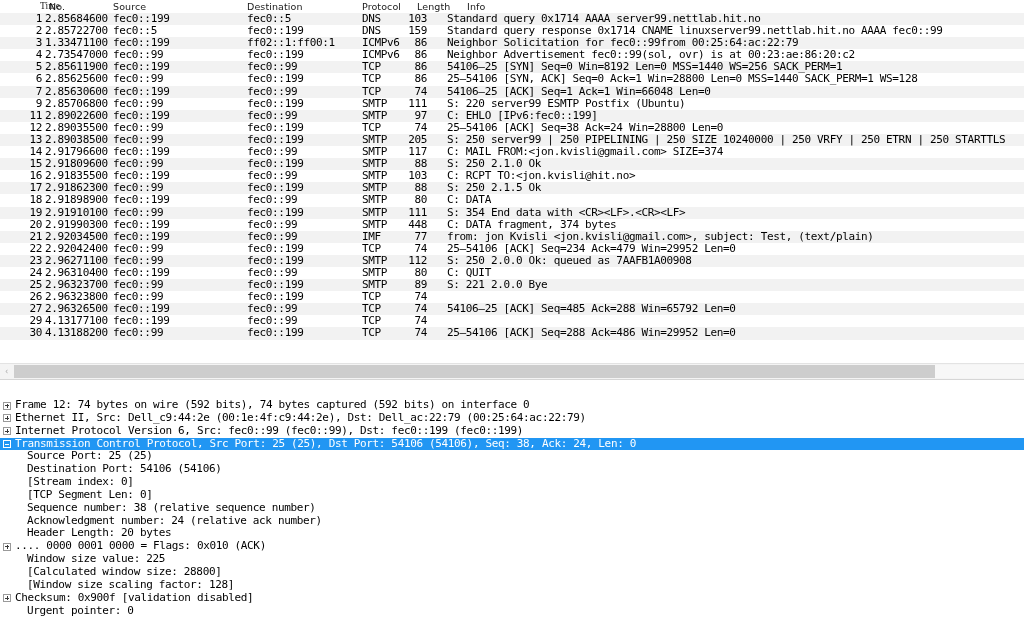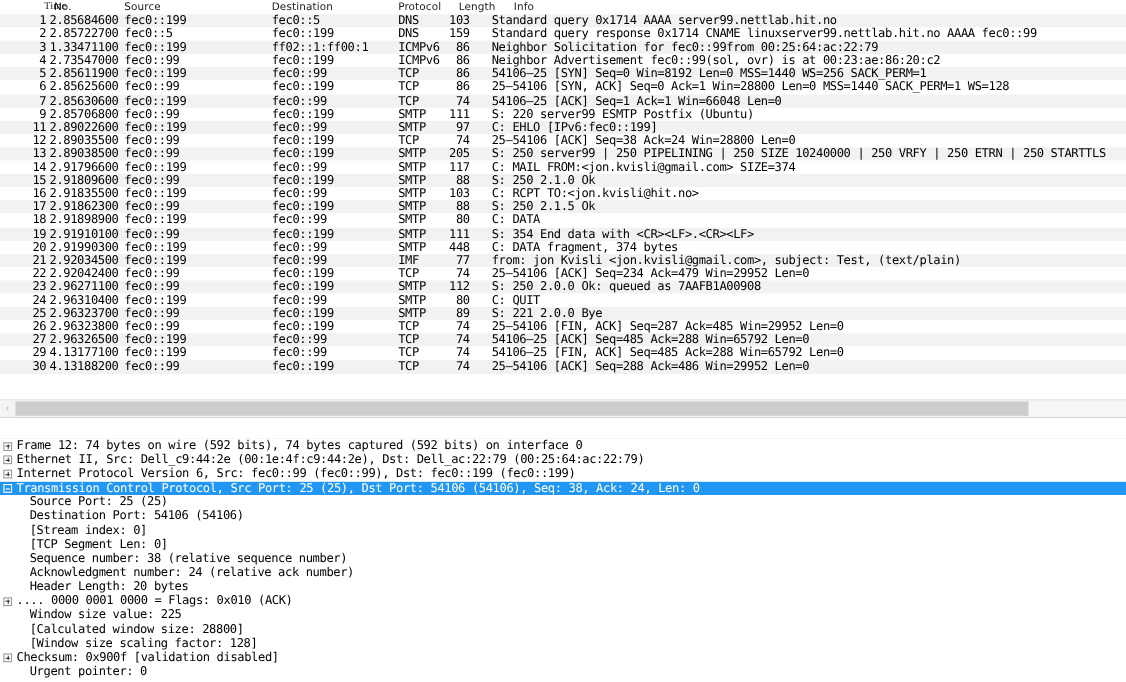--- a/index.html
+++ b/index.html
@@ -418,39 +418,37 @@
         <span class="c-len">89</span>
         <span class="c-info">S: 221 2.0.0 Bye</span>
       </div>
       <div class="prow">
         <span class="c-no">26</span>
         <span class="c-time">2.96323800</span>
         <span class="c-src">fec0::99</span>
         <span class="c-dst">fec0::199</span>
         <span class="c-proto">TCP</span>
         <span class="c-len">74</span>
-        <span class="c-info">25–54106 [FIN, ACK] Seq=287 Ack=485 Win=29952 Len=0</span>
       </div>
       <div class="prow alt">
         <span class="c-no">27</span>
         <span class="c-time">2.96326500</span>
         <span class="c-src">fec0::199</span>
         <span class="c-dst">fec0::99</span>
         <span class="c-proto">TCP</span>
         <span class="c-len">74</span>
         <span class="c-info">54106–25 [ACK] Seq=485 Ack=288 Win=65792 Len=0</span>
       </div>
       <div class="prow">
         <span class="c-no">29</span>
         <span class="c-time">4.13177100</span>
         <span class="c-src">fec0::199</span>
         <span class="c-dst">fec0::99</span>
         <span class="c-proto">TCP</span>
         <span class="c-len">74</span>
-        <span class="c-info">54106–25 [FIN, ACK] Seq=485 Ack=288 Win=65792 Len=0</span>
       </div>
       <div class="prow alt">
         <span class="c-no">30</span>
         <span class="c-time">4.13188200</span>
         <span class="c-src">fec0::99</span>
         <span class="c-dst">fec0::199</span>
         <span class="c-proto">TCP</span>
         <span class="c-len">74</span>
         <span class="c-info">25–54106 [ACK] Seq=288 Ack=486 Win=29952 Len=0</span>
       </div>

